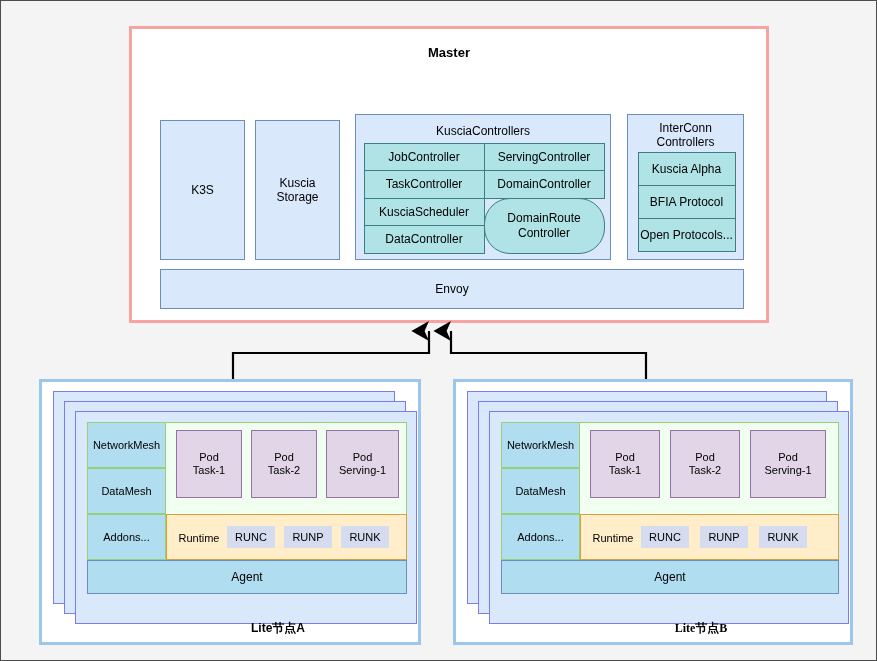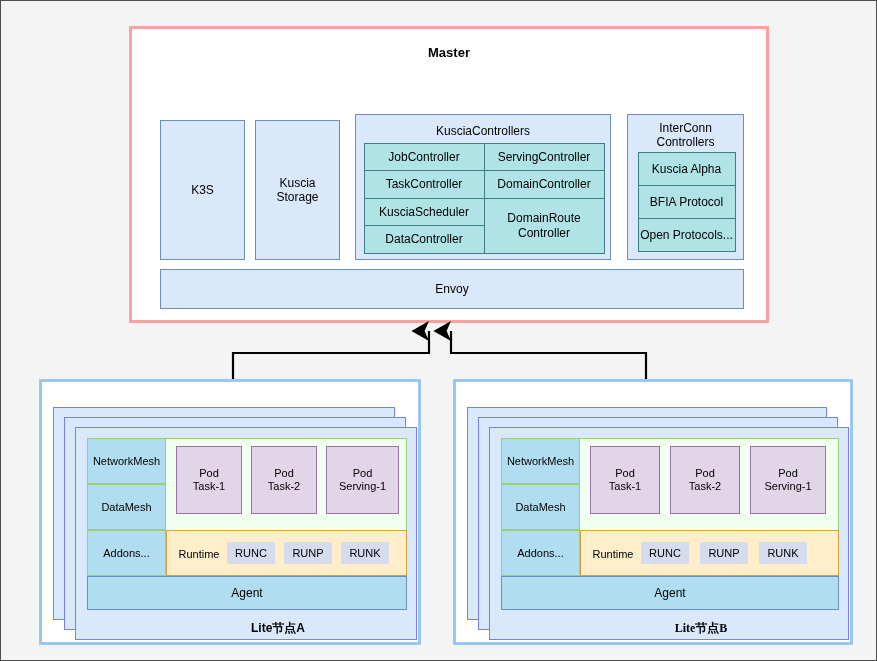--- a/index.html
+++ b/index.html
@@ -26,35 +26,35 @@
   }
   .bluebox{background:#dae8fc;border:1px solid #6c8ebf;}
   #kuscia-api{left:28px;top:44px;width:584px;height:40px;font-size:12px;}
   #k3s{left:28px;top:91px;width:85px;height:140px;}
   #kuscia-storage{left:123px;top:91px;width:85px;height:140px;}
   #kc{left:223px;top:85px;width:256px;height:146px;}
   #kc-title{left:0;top:7px;width:100%;height:18px;font-size:12px;}
   #kc-grid{position:absolute;left:8px;top:28px;width:240px;height:110px;
            display:grid;grid-template-columns:1fr 1fr;grid-template-rows:1fr 1fr 1fr 1fr;gap:0;}
   .cyan{background:#b0e3e6;border:1px solid #3d7d84;margin:-0.5px;}
-  .cyan.span2{grid-row:span 2;}
+  .cyan.span2{grid-row:span 2;border-radius:26px;}
   #ic{left:495px;top:85px;width:117px;height:146px;padding-left:24px;}
   #ic-title{left:0;top:5px;width:100%;height:30px;font-size:12px;}
   #ic-list{position:absolute;left:10px;top:37px;width:97px;height:100px;
            display:grid;grid-template-rows:1fr 1fr 1fr;}
   #envoy{left:28px;top:240px;width:584px;height:40px;font-size:12px;}
 
   
   #arrows{left:0;top:0;width:877px;height:661px;pointer-events:none;}
 
   
   .node-frame{background:#ffffff;border:3px solid #9ac7f0;}
   #nodeA{left:38px;top:378px;width:382px;height:266px;}
   #nodeB{left:452px;top:378px;width:400px;height:266px;}
-  .card{background:#dae8fc;border:1px solid #7c7cf0;margin-top:16px;}
+  .card{background:#dae8fc;border:1px solid #7c7cf0;}
   .node-label{left:0;width:100%;height:20px;font-weight:bold;font-size:12px;margin-left:48px;}
   .panel-green{background:#f0fff0;border:1px solid #97d077;}
   .sidecell{background:#b1ddf0;border:1px solid #97d077;font-size:11px;}
   .pod{background:#e1d5e7;border:1px solid #9673a6;font-size:11px;}
   .runtime-row{background:#ffeec9;border:1px solid #d6a138;}
   .chip{background:#d5dcf0;font-size:11px;}
   .agent{background:#b1ddf0;border:1px solid #6c8ebf;font-size:12px;}
   .rt-label{font-size:11px;}
 </style>
 </head>

